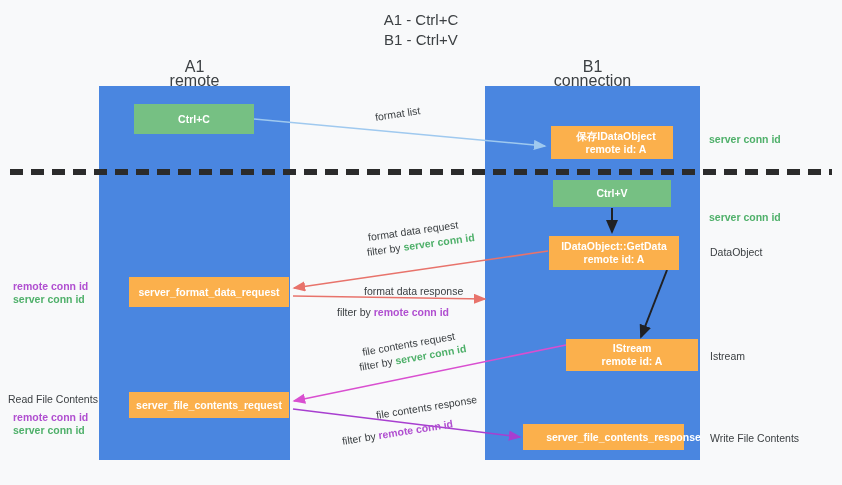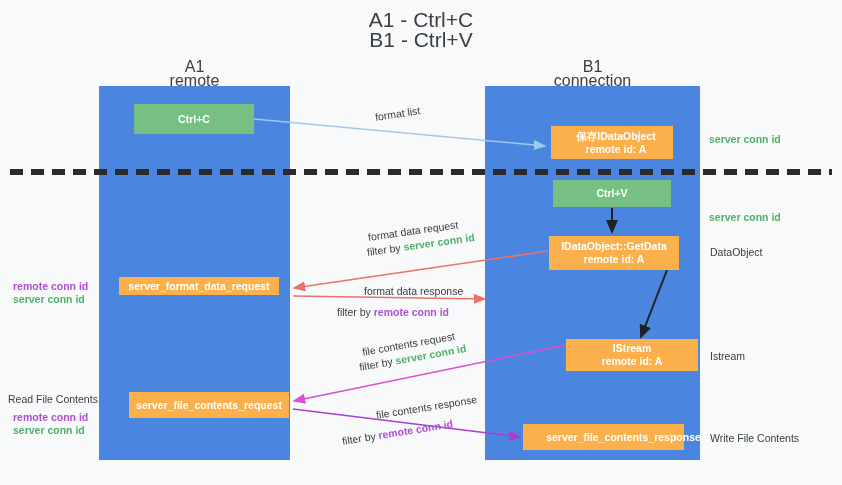--- a/index.html
+++ b/index.html
@@ -7,21 +7,21 @@
     width:842px;height:485px;
     background:#f8f9fa;
     font-family:"Liberation Sans", sans-serif;
     overflow:hidden;
   }
   #stage{position:relative;width:842px;height:485px;}
 
   
   .title{
     position:absolute;left:0;top:10px;width:842px;
-    text-align:center;color:#3c4043;font-size:21px;line-height:20px;
+    text-align:center;color:#3c4043;font-size:15px;line-height:20px;
   }
 
   
   .colhead{
     position:absolute;text-align:center;color:#3c4043;
     font-size:16px;line-height:14px;
   }
 
   
   .lane{position:absolute;background:#4a86e0;}
@@ -42,21 +42,21 @@
     box-sizing:border-box;
     font-weight:bold;
   }
   .box.green{background:#76c083;}
   .box.orange{background:#fbb04c;}
 
   #box-ctrlc{left:134px;top:104px;width:120px;height:30px;}
   #box-save{left:551px;top:126px;width:122px;height:33px;padding-left:8px;}
   #box-ctrlv{left:553px;top:180px;width:118px;height:27px;}
   #box-getdata{left:549px;top:236px;width:130px;height:34px;}
-  #box-fmtreq{left:119px;top:277px;width:160px;height:18px;}
+  #box-fmtreq{left:129px;top:277px;width:160px;height:30px;}
   #box-fmtresp{left:489px;top:287px;width:156px;height:26px;}
   #box-istream{left:566px;top:339px;width:132px;height:32px;}
   #box-filereq{left:129px;top:392px;width:160px;height:26px;text-align:center;}
   #box-fileresp{left:523px;top:424px;width:161px;height:26px;padding-left:40px;}
 
   
   .lbl{position:absolute;font-size:10.5px;line-height:14px;color:#3c4043;white-space:nowrap;}
   .lbl.green{color:#4fb06a;font-weight:bold;}
   .lbl.purple{color:#b04fd0;font-weight:bold;}
   .rot-a{transform:rotate(-8.5deg);transform-origin:left top;}

